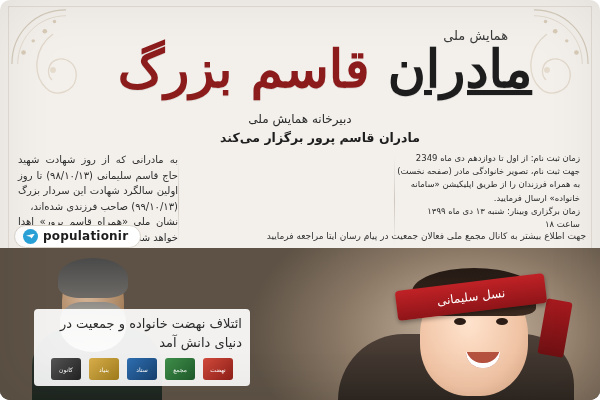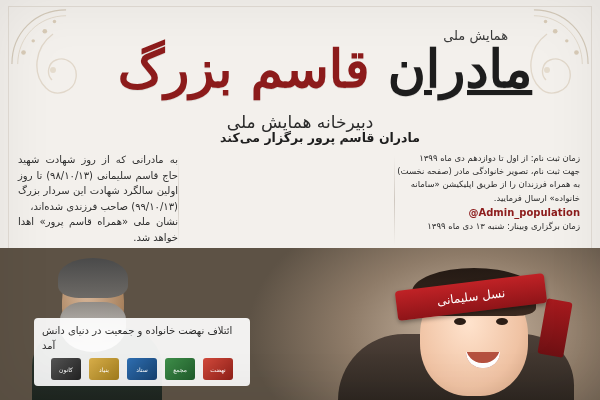--- a/index.html
+++ b/index.html
@@ -7,20 +7,21 @@
     padding: 0;
     background: #ffffff;
   }
   #poster {
     position: relative;
     width: 600px;
     height: 400px;
     overflow: hidden;
     background: #f3f0ec;
     font-family: "DejaVu Sans", "Liberation Sans", sans-serif;
+    border-radius: 10px;
   }
 
   
   .ornament-frame {
     position: absolute;
     left: 8px; top: 6px; right: 8px; bottom: 6px;
     border: 1px solid #e2dcd4;
     pointer-events: none;
   }
   .corner-ornament {
@@ -72,21 +73,21 @@
   .main-title .dark {
     color: #1d1d1d;
     text-decoration: underline;
   }
 
   .sub-line {
     position: absolute;
     right: 0; left: 0;
     top: 112px;
     text-align: center;
-    font-size: 17px;
+    font-size: 12px;
     color: #2b2b2b;
   }
   .sub-line-2 {
     position: absolute;
     right: 0; left: 0;
     top: 130px;
     text-align: center;
     font-size: 12.5px;
     color: #1d1d1d;
     font-weight: bold;
@@ -318,24 +319,24 @@
     left: 34px; bottom: 14px;
     width: 200px;
     background: rgba(255,255,255,.92);
     border-radius: 4px;
     padding: 6px 8px;
     display: flex;
     flex-direction: column;
     gap: 5px;
   }
   .logo-card .slogan {
-    font-size: 10px;
+    font-size: 13px;
     color: #2b2b2b;
     direction: rtl;
-    text-align: left;
+    text-align: right;
     line-height: 1.45;
   }
   .logo-strip {
     display: flex;
     align-items: center;
     justify-content: center;
     gap: 8px;
   }
   .logo-chip {
     width: 30px; height: 22px;
@@ -403,39 +404,44 @@
       <span class="dark">مادران</span>
       <span>قاسم بزرگ</span>
     </div>
 
     <div class="sub-line">دبیرخانه همایش ملی</div>
     <div class="sub-line-2">مادران قاسم پرور برگزار می‌کند</div>
 
     <div class="info-row">
 
       <div class="col right">
-        <div>زمان ثبت نام: از اول تا دوازدهم دی ماه ۱۳۹۹</div>
+        <div>زمان ثبت نام: از اول تا دوازدهم دی ماه 2349</div>
         <div>جهت ثبت نام، تصویر خانوادگی مادر (صفحه نخست) به همراه فرزندان را از طریق اپلیکیشن «سامانه خانواده» ارسال فرمایید.</div>
-        <div class="handle">@Admin_population</div>
         <div>زمان برگزاری وبینار: شنبه ۱۳ دی ماه ۱۳۹۹</div>
+        <div>ساعت ۱۸</div>
       </div>
 
       <div class="col-divider"></div>
 
       <div class="col center"></div>
 
       <div class="col-divider"></div>
 
       <div class="col left">
         <div>به مادرانی که از روز شهادت شهید حاج قاسم سلیمانی (۹۸/۱۰/۱۳) تا روز اولین سالگرد شهادت این سردار بزرگ (۹۹/۱۰/۱۳) صاحب فرزندی شده‌اند،</div>
         <div>نشان ملی «همراه قاسم پرور» اهدا خواهد شد.</div>
       </div>
     </div>
 
     <div class="channel-bar">
+      <div class="channel-note">جهت اطلاع بیشتر به کانال مجمع ملی فعالان جمعیت در پیام رسان ایتا مراجعه فرمایید</div>
+      <div class="channel-tag">
+        <span class="tg-icon"></span>
+        <span class="channel-handle">populationir</span>
+      </div>
     </div>
   </div>
 
   <div class="photo">
     <div class="photo-bg"></div>
 
     <div class="man">
       <div class="body"></div>
       <div class="head"></div>
       <div class="hair"></div>

